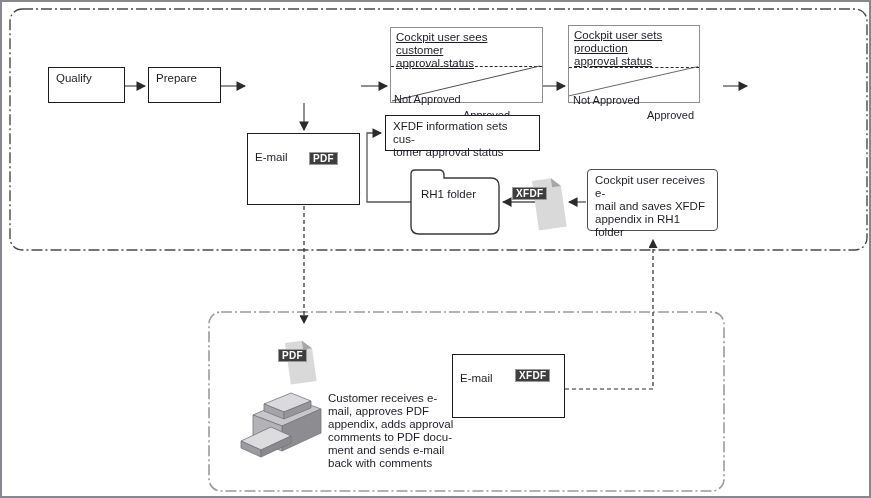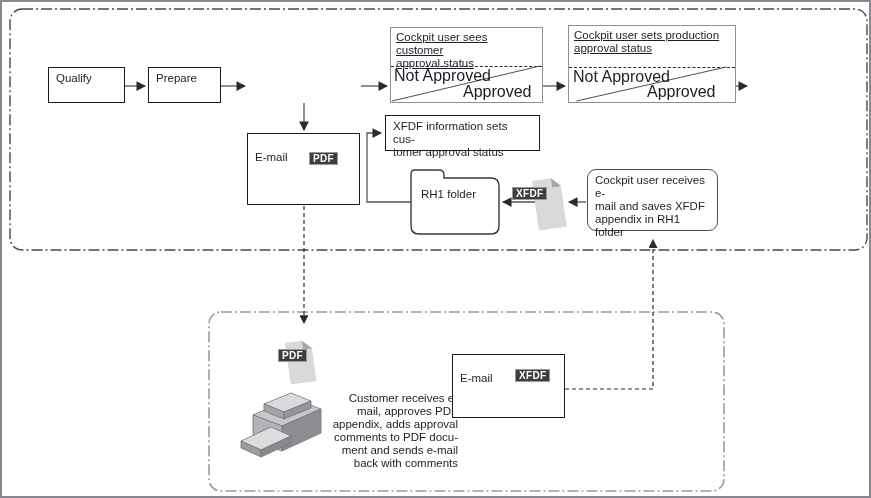--- a/index.html
+++ b/index.html
@@ -18,27 +18,27 @@
     position:absolute;background:#fff;border:1.4px solid #1c1c1c;
     box-sizing:border-box;font-size:11.5px;line-height:13px;
     padding:4px 7px;white-space:pre-line;
   }
   .status{
     position:absolute;background:#fff;border:1.4px solid #8f8f8f;
     box-sizing:border-box;font-size:11.5px;line-height:13px;
   }
   .status .title{padding:3px 5px;white-space:pre-line;text-decoration:underline;}
   .dash-sep{position:absolute;left:0;right:0;border-top:1.4px dashed #2a2a2a;}
-  .mini-label{position:absolute;font-size:16px;line-height:13px;}
+  .mini-label{position:absolute;font-size:11px;line-height:13px;margin-top:24px;}
   .diag-svg{position:absolute;left:0;top:0;width:100%;height:100%;}
   .rounded{
-    position:absolute;background:#fff;border:1.4px solid #4f4f4f;border-radius:9px;
+    position:absolute;background:#fff;border:1.4px solid #4f4f4f;border-radius:4px;
     box-sizing:border-box;font-size:11.5px;line-height:13px;padding:4px 7px;white-space:pre-line;
   }
-  .plain-text{position:absolute;font-size:11.5px;line-height:13px;white-space:pre-line;text-align:right;}
+  .plain-text{position:absolute;font-size:11.5px;line-height:13px;white-space:pre-line;}
   .badge{
     position:absolute;background:#3e3e3e;color:#fff;
     font-size:10px;font-weight:bold;letter-spacing:.3px;
     padding:1px 3px;border:1px solid #9a9a9a;line-height:9px;
   }
 </style>
 </head>
 <body>
 
 <div class="canvas">
@@ -109,21 +109,21 @@
     <div class="title">Cockpit user sees customer
 approval status</div>
     <div class="dash-sep" style="top:38px"></div>
     <svg class="diag-svg" viewBox="0 0 153 76">
       <line x1="0" y1="75" x2="152" y2="39" stroke="#4a4a4a" stroke-width="1"></line>
     </svg>
     <span class="mini-label" style="left:3px;top:41px">Not Approved</span>
     <span class="mini-label" style="left:72px;top:57px">Approved</span>
   </div>
 
-  <div class="status" style="left:566px;top:23px;width:168px;height:78px">
+  <div class="status" style="left:566px;top:23px;width:132px;height:78px">
     <div class="title">Cockpit user sets production
 approval status</div>
     <div class="dash-sep" style="top:41px"></div>
     <svg class="diag-svg" viewBox="0 0 155 78">
       <line x1="0" y1="77" x2="154" y2="42" stroke="#4a4a4a" stroke-width="1"></line>
     </svg>
     <span class="mini-label" style="left:4px;top:44px">Not Approved</span>
     <span class="mini-label" style="left:78px;top:59px">Approved</span>
   </div>
 

